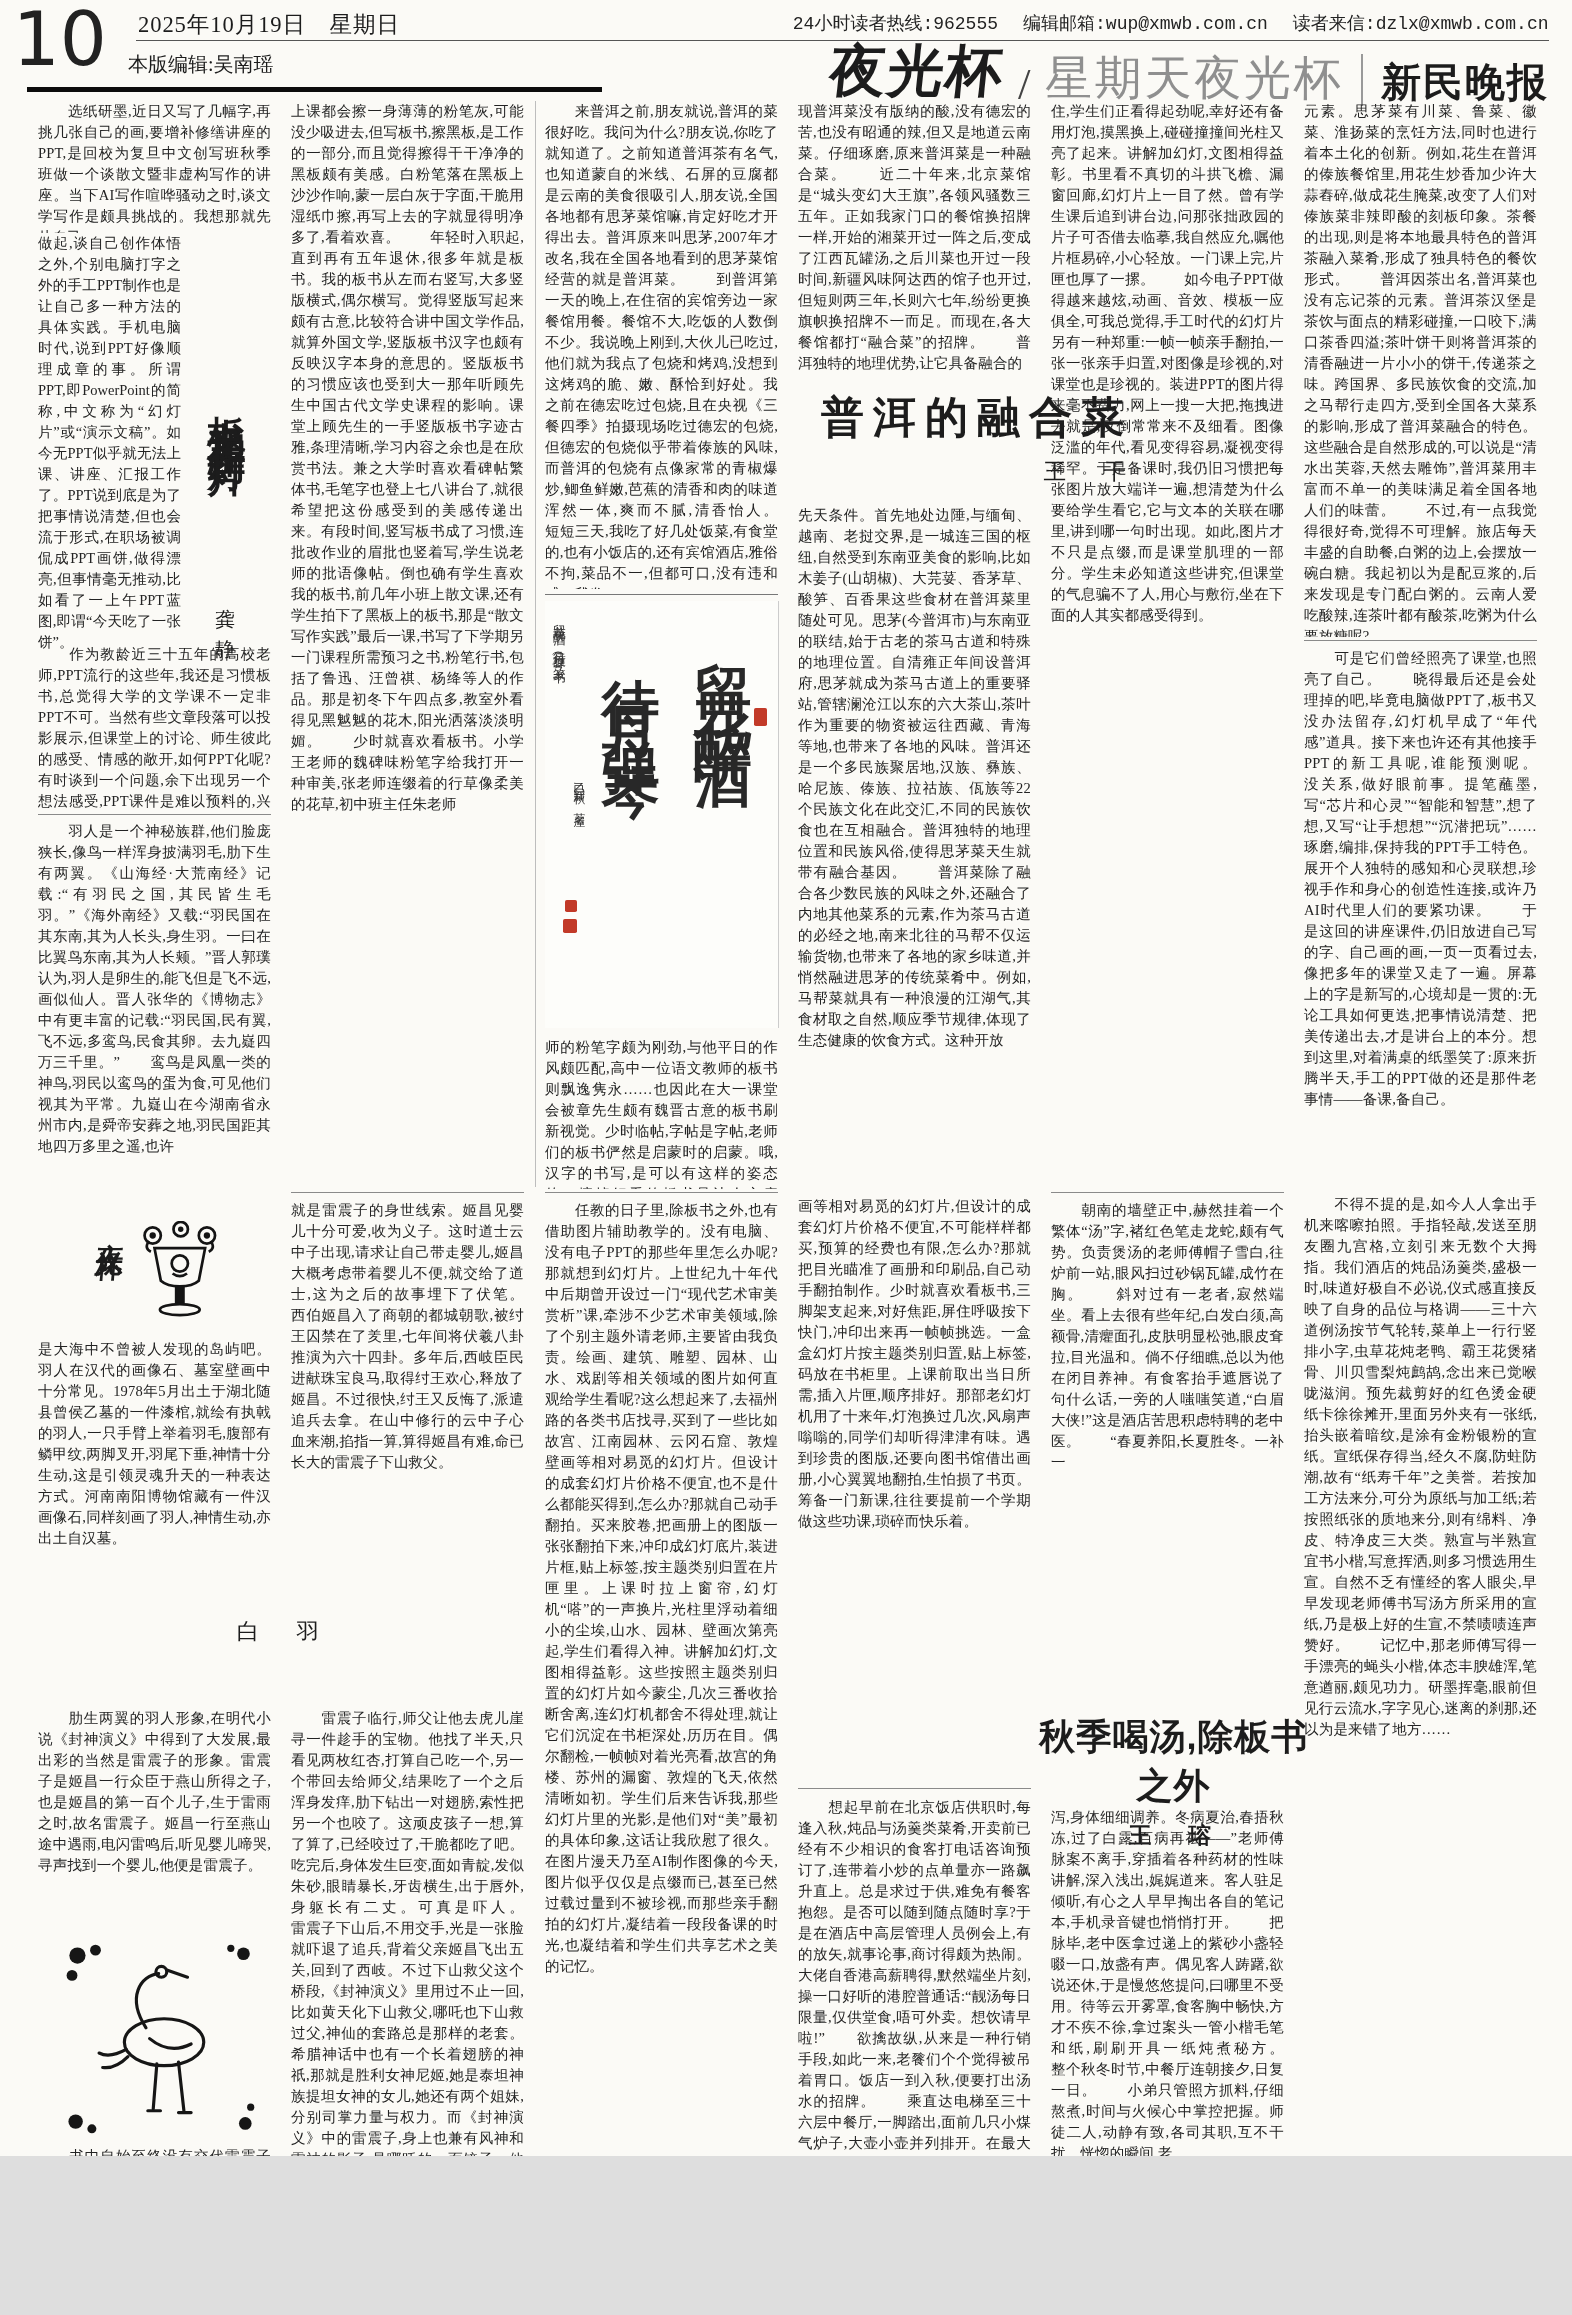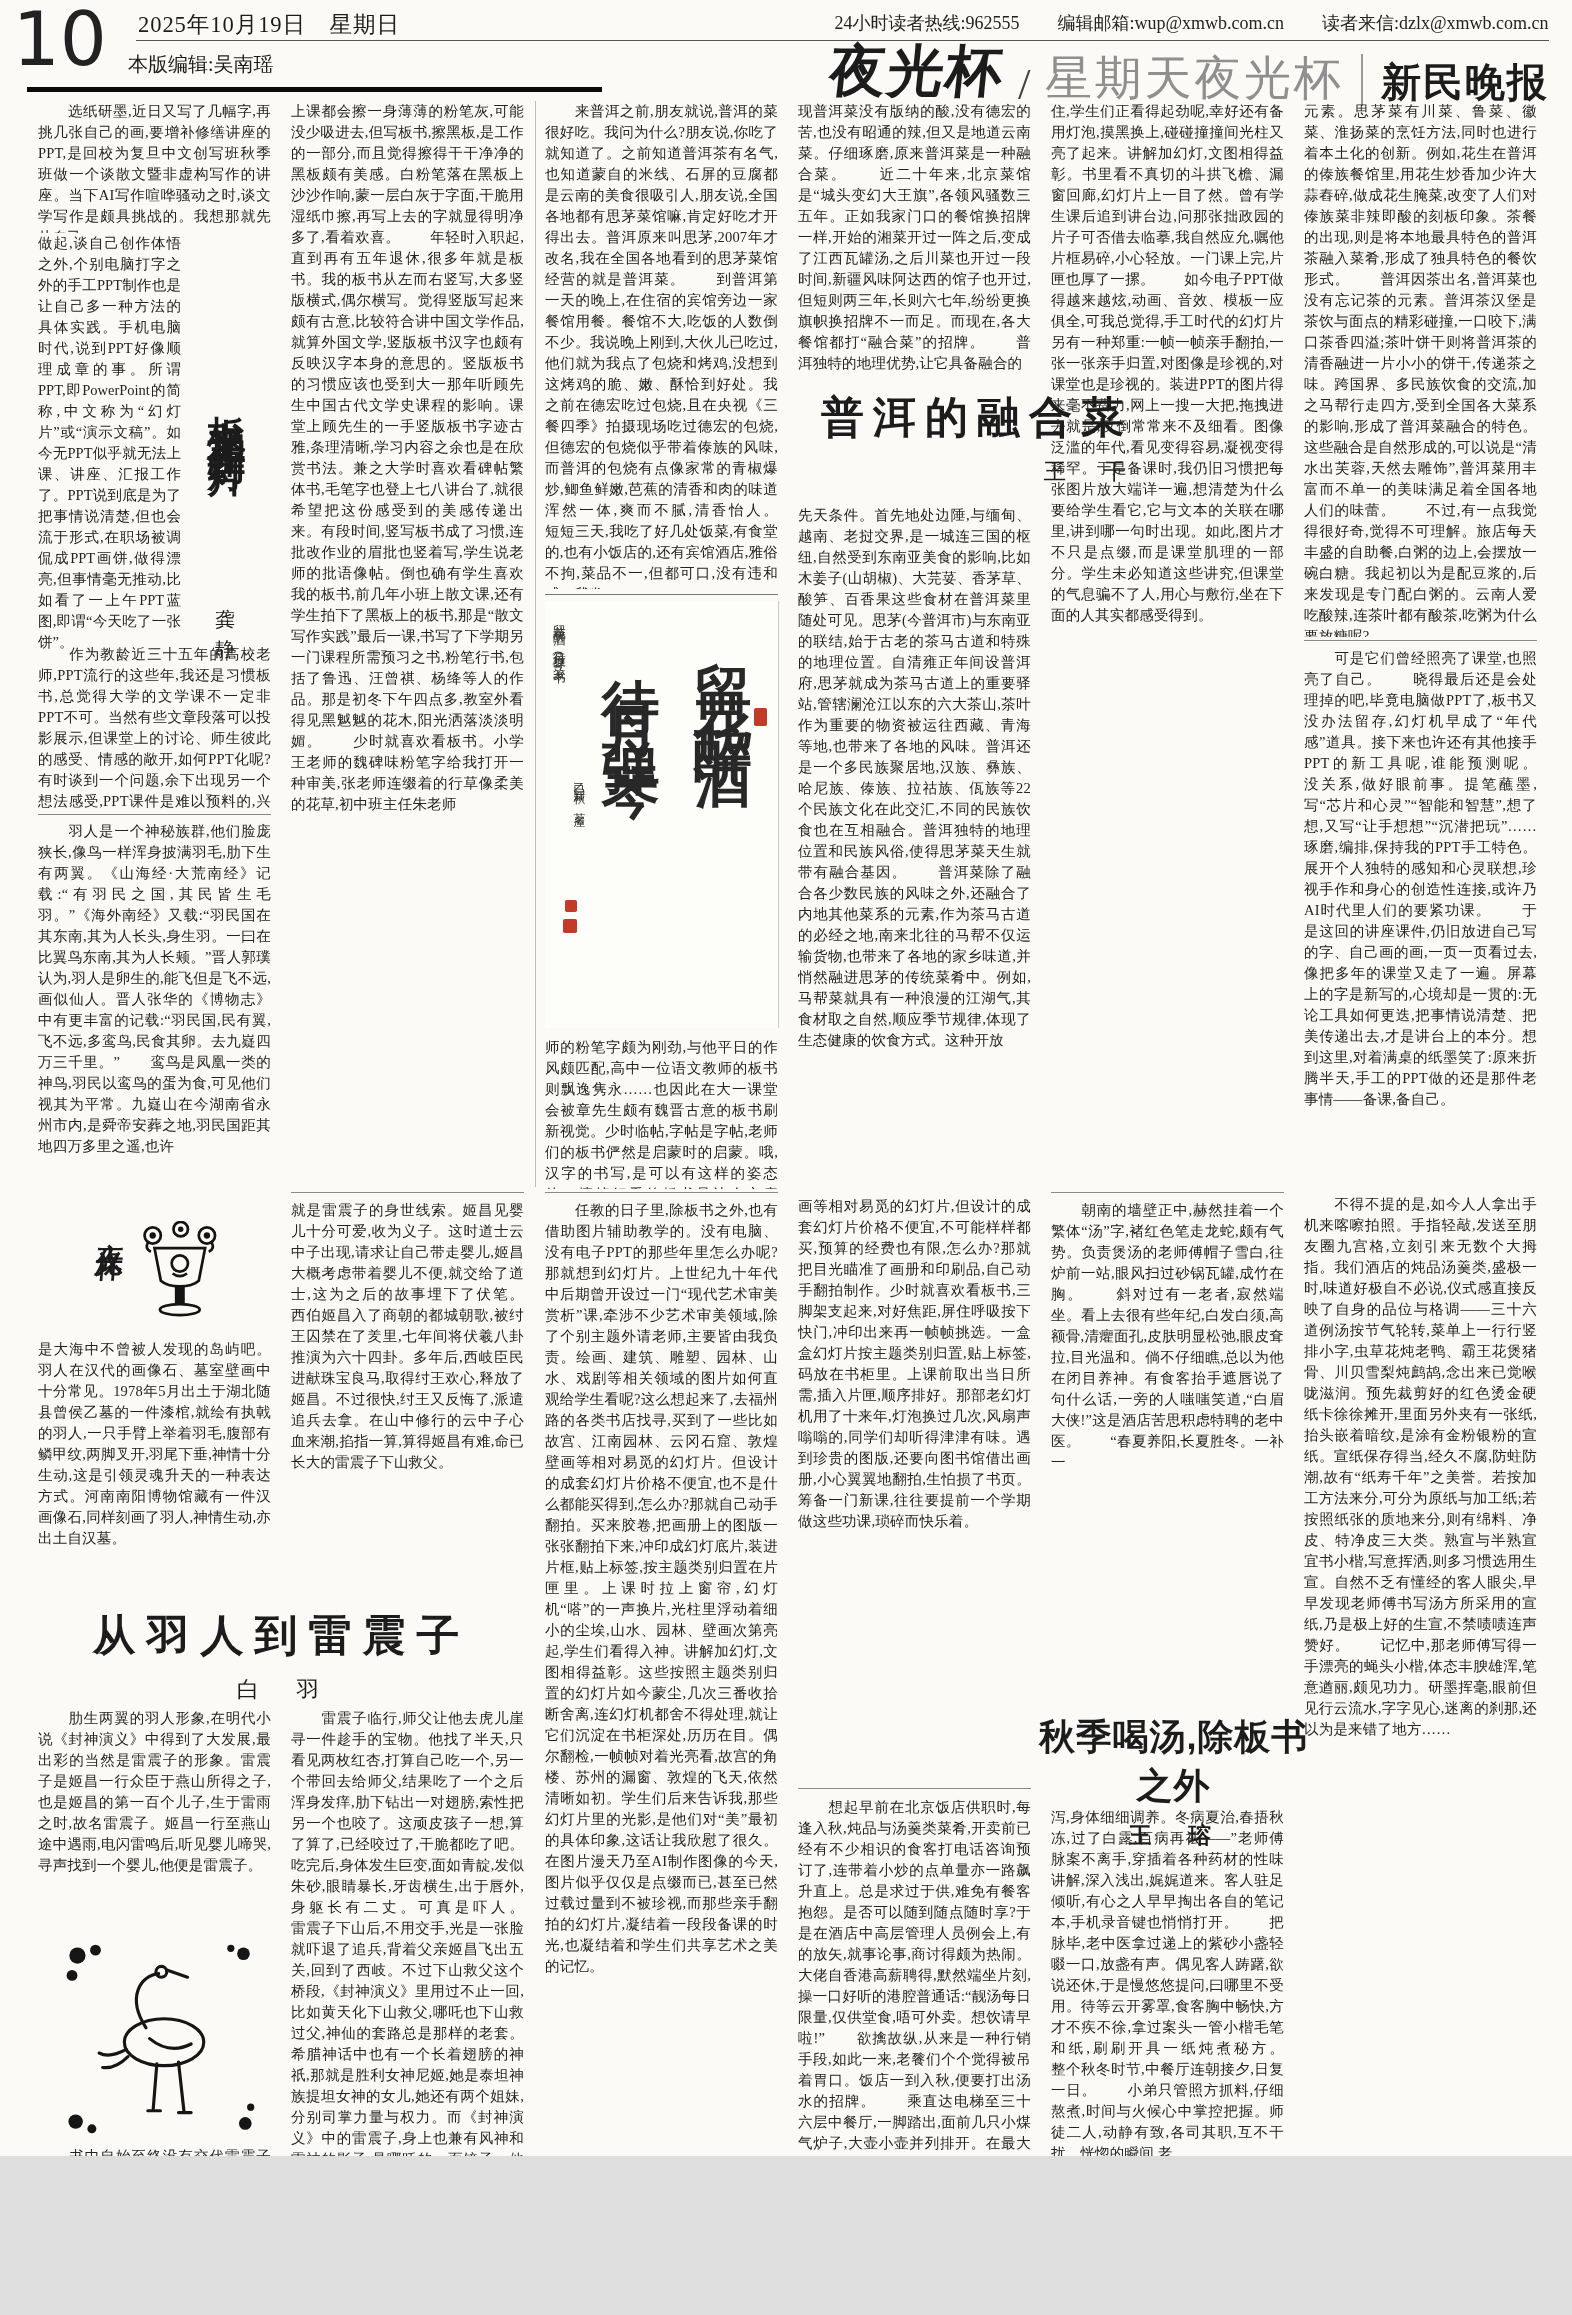--- a/index.html
+++ b/index.html
@@ -6,21 +6,21 @@
   .page{position:relative;width:1572px;height:2156px;background:#fbfaf6;overflow:hidden;
         font-family:"Liberation Serif","DejaVu Serif",serif;color:#1c1c1c;}
   .abs{position:absolute;}
   .body-text{position:absolute;text-align:justify;font-size:14.5px;line-height:21px;
              color:#232323;letter-spacing:0.2px;overflow:hidden;}
   
   .pagenum{left:12.7px;top:1.8px;font-family:"DejaVu Sans","Liberation Sans",sans-serif;
            font-size:74px;font-weight:400;color:#222;line-height:1;}
   .date{left:138px;top:9px;font-size:22.6px;letter-spacing:0.9px;}
   .editor{left:128px;top:51px;font-size:20px;}
-  .hotline-row{right:23.5px;top:11px;font-size:18px;color:#222;display:flex;gap:38px;}
+  .hotline-row{right:23.5px;top:11px;font-size:18px;color:#222;display:flex;gap:25px;font-family:Liberation Mono, monospace;}
   .rule-thin{left:136px;top:40px;width:1413px;height:0.9px;background:#555;}
   .rule-thick{left:27px;top:87px;width:575px;height:4.5px;background:#0c0c0c;}
   .masthead{right:23.5px;top:34px;display:flex;align-items:flex-end;gap:14.5px;}
   .mh-brand{font-size:56px;font-weight:900;transform:skewX(-6deg);letter-spacing:1.8px;}
   .mh-slash{font-size:45px;color:#444;}
   .mh-sunday{font-size:47px;color:#8f8f8f;letter-spacing:2.7px;}
   .mh-div{width:1.8px;height:52px;background:#999;margin:0 3.6px 3.6px 3.6px;}
   .mh-paper{font-size:40px;font-weight:900;letter-spacing:1.8px;}
   
   .hsep{height:0.9px;background:#8a8a8a;}
@@ -128,21 +128,20 @@
         <circle cx="24" cy="16" r="3.5"></circle>
           <circle cx="55" cy="9" r="3"></circle>
           <circle cx="84" cy="16" r="3.5"></circle>
       </g>
     </svg>
   </div>
 
   <div class="body-text" style="left:38px;top:1339px;width:233px;height:264px">是大海中不曾被人发现的岛屿吧。　　羽人在汉代的画像石、墓室壁画中十分常见。1978年5月出土于湖北随县曾侯乙墓的一件漆棺,就绘有执戟的羽人,一只手臂上举着羽毛,腹部有鳞甲纹,两脚叉开,羽尾下垂,神情十分生动,这是引领灵魂升天的一种表达方式。河南南阳博物馆藏有一件汉画像石,同样刻画了羽人,神情生动,亦出土自汉墓。</div>
 
   <div class="abs title-yuren">
-    <div>从羽人到雷震子</div>
     <div class="byline">白　羽</div>
   </div>
 
   <div class="body-text" style="left:38px;top:1708px;width:233px;height:230px">　　肋生两翼的羽人形象,在明代小说《封神演义》中得到了大发展,最出彩的当然是雷震子的形象。雷震子是姬昌一行众臣于燕山所得之子,也是姬昌的第一百个儿子,生于雷雨之时,故名雷震子。姬昌一行至燕山途中遇雨,电闪雷鸣后,听见婴儿啼哭,寻声找到一个婴儿,他便是雷震子。</div>
 
   <svg class="abs" style="left:63px;top:1941px" width="194" height="197" viewBox="0 0 215 218">
     <g fill="#161616">
       <circle cx="16" cy="16" r="9"></circle>
         <circle cx="36" cy="10" r="6"></circle>
         <circle cx="10" cy="38" r="6"></circle>

